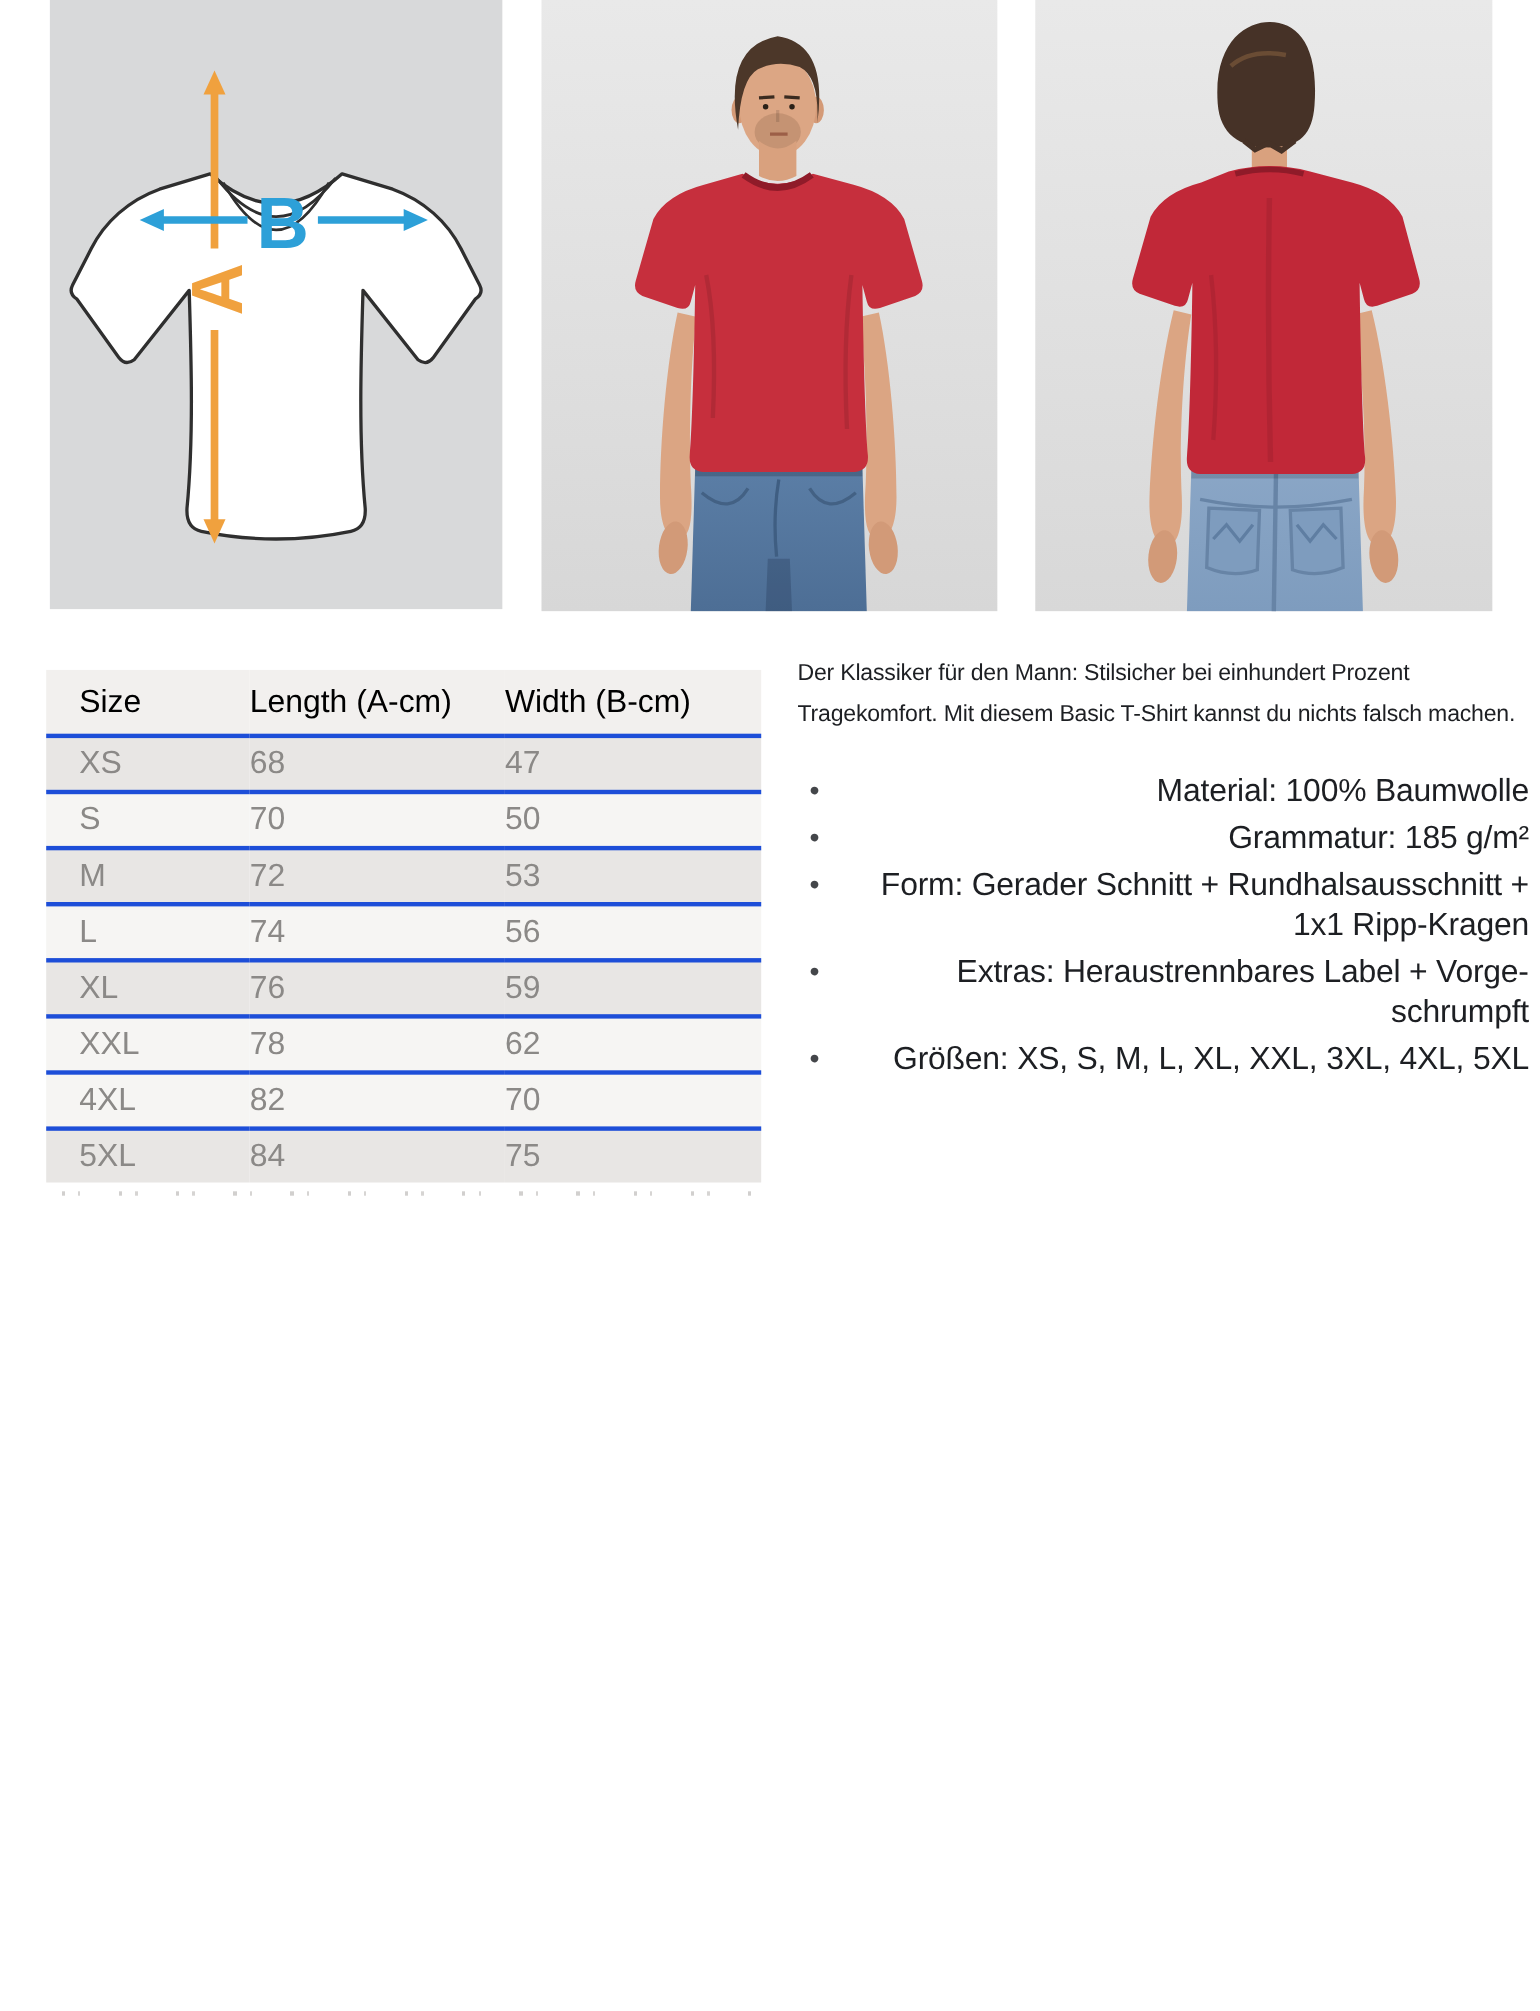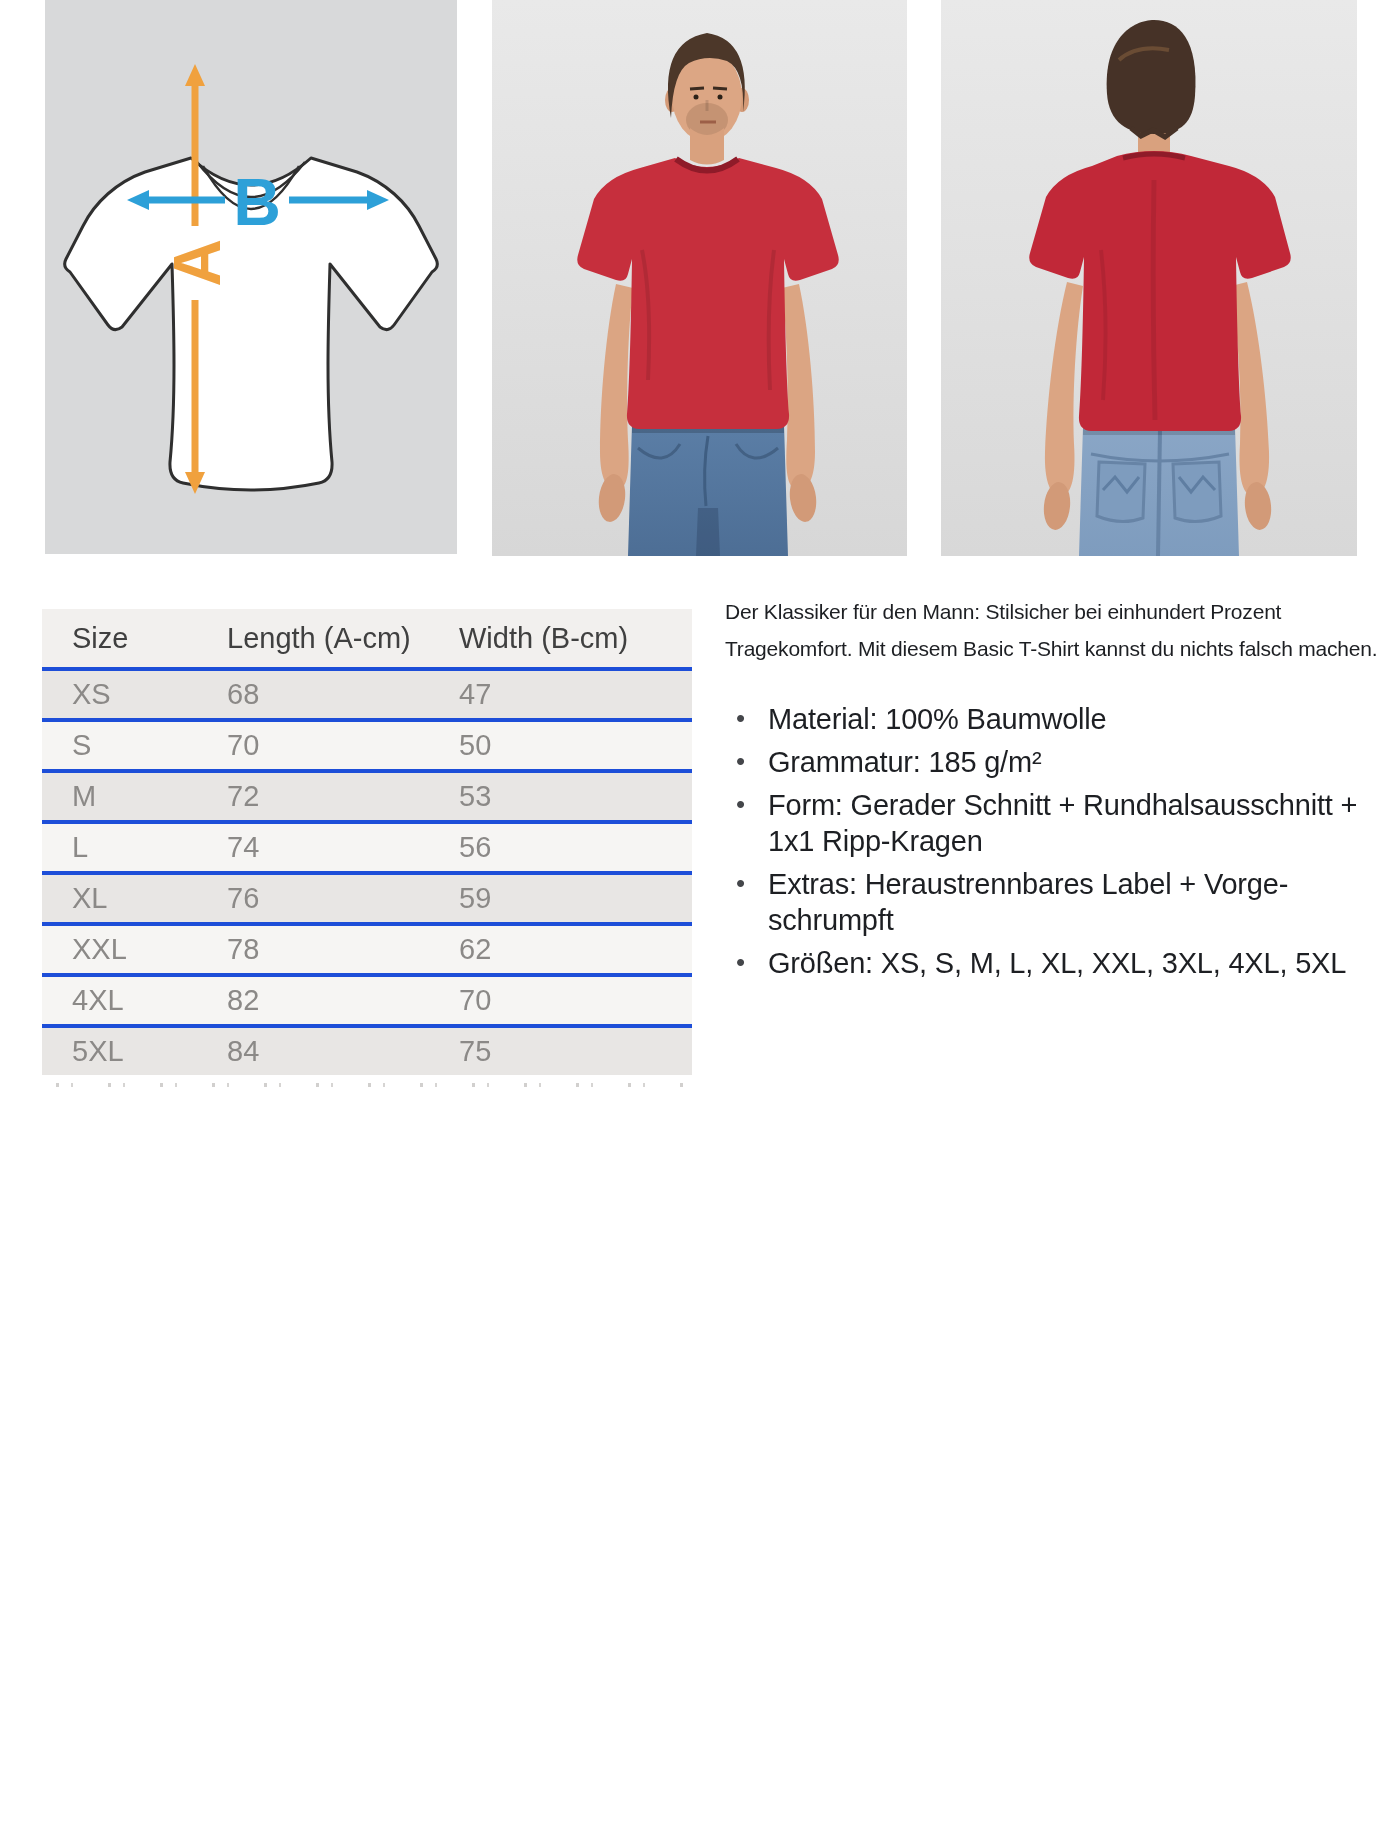--- a/index.html
+++ b/index.html
@@ -19,21 +19,21 @@
 
   
   .size-table-wrap{position:absolute;left:42px;top:609px;width:650px;}
   table.size-table{border-collapse:collapse;width:650px;table-layout:fixed;
     font-size:29px;color:#8b8987;}
   table.size-table col.c1{width:185px;}
   table.size-table col.c2{width:232px;}
   table.size-table col.c3{width:233px;}
   table.size-table th{
     background:#f2f0ee;font-weight:normal;text-align:left;
-    height:58px;padding:0;vertical-align:middle;color:#404040;
+    height:58px;padding:0;vertical-align:middle;color:#000000;
   }
   table.size-table td{
     height:47px;padding:0;vertical-align:middle;
   }
   table.size-table th:first-child,
   table.size-table td:first-child{padding-left:30px;}
   table.size-table tbody tr{border-top:4px solid #1d4ed8;}
   table.size-table tbody tr.odd{background:#e8e6e4;}
   table.size-table tbody tr.even{background:#f6f5f3;}
   .table-cutoff{
@@ -44,21 +44,21 @@
         #b5b2af 29px 31px,transparent 31px 52px);
     background-position:0 6px;background-size:100% 4px;background-repeat:no-repeat;
   }
 
   
   .desc{position:absolute;left:725px;top:593px;width:665px;color:#1d1f23;}
   .desc .intro{
     margin:0;font-size:21px;line-height:37px;letter-spacing:-0.2px;
     hyphens:manual;
   }
-  ul.bullets{list-style:none;margin:34px 0 12px 0;padding:0;font-size:29px;line-height:36px;}
+  ul.bullets{list-style:none;margin:34px 0 12px 0;padding:0;font-size:29px;line-height:36px;text-align:right;}
   ul.bullets li{position:relative;padding-left:43px;margin:0 0 7px 0;letter-spacing:-0.2px;hyphens:manual;}
   ul.bullets li::before{
     content:"•";position:absolute;left:11px;top:-1px;
     font-size:26px;color:#44464a;
   }
 
   
   .notes{position:absolute;left:45px;top:1156px;width:660px;
     font-size:29px;line-height:42px;color:#1d1f23;letter-spacing:-0.2px;}
   .notes p{margin:0;}

